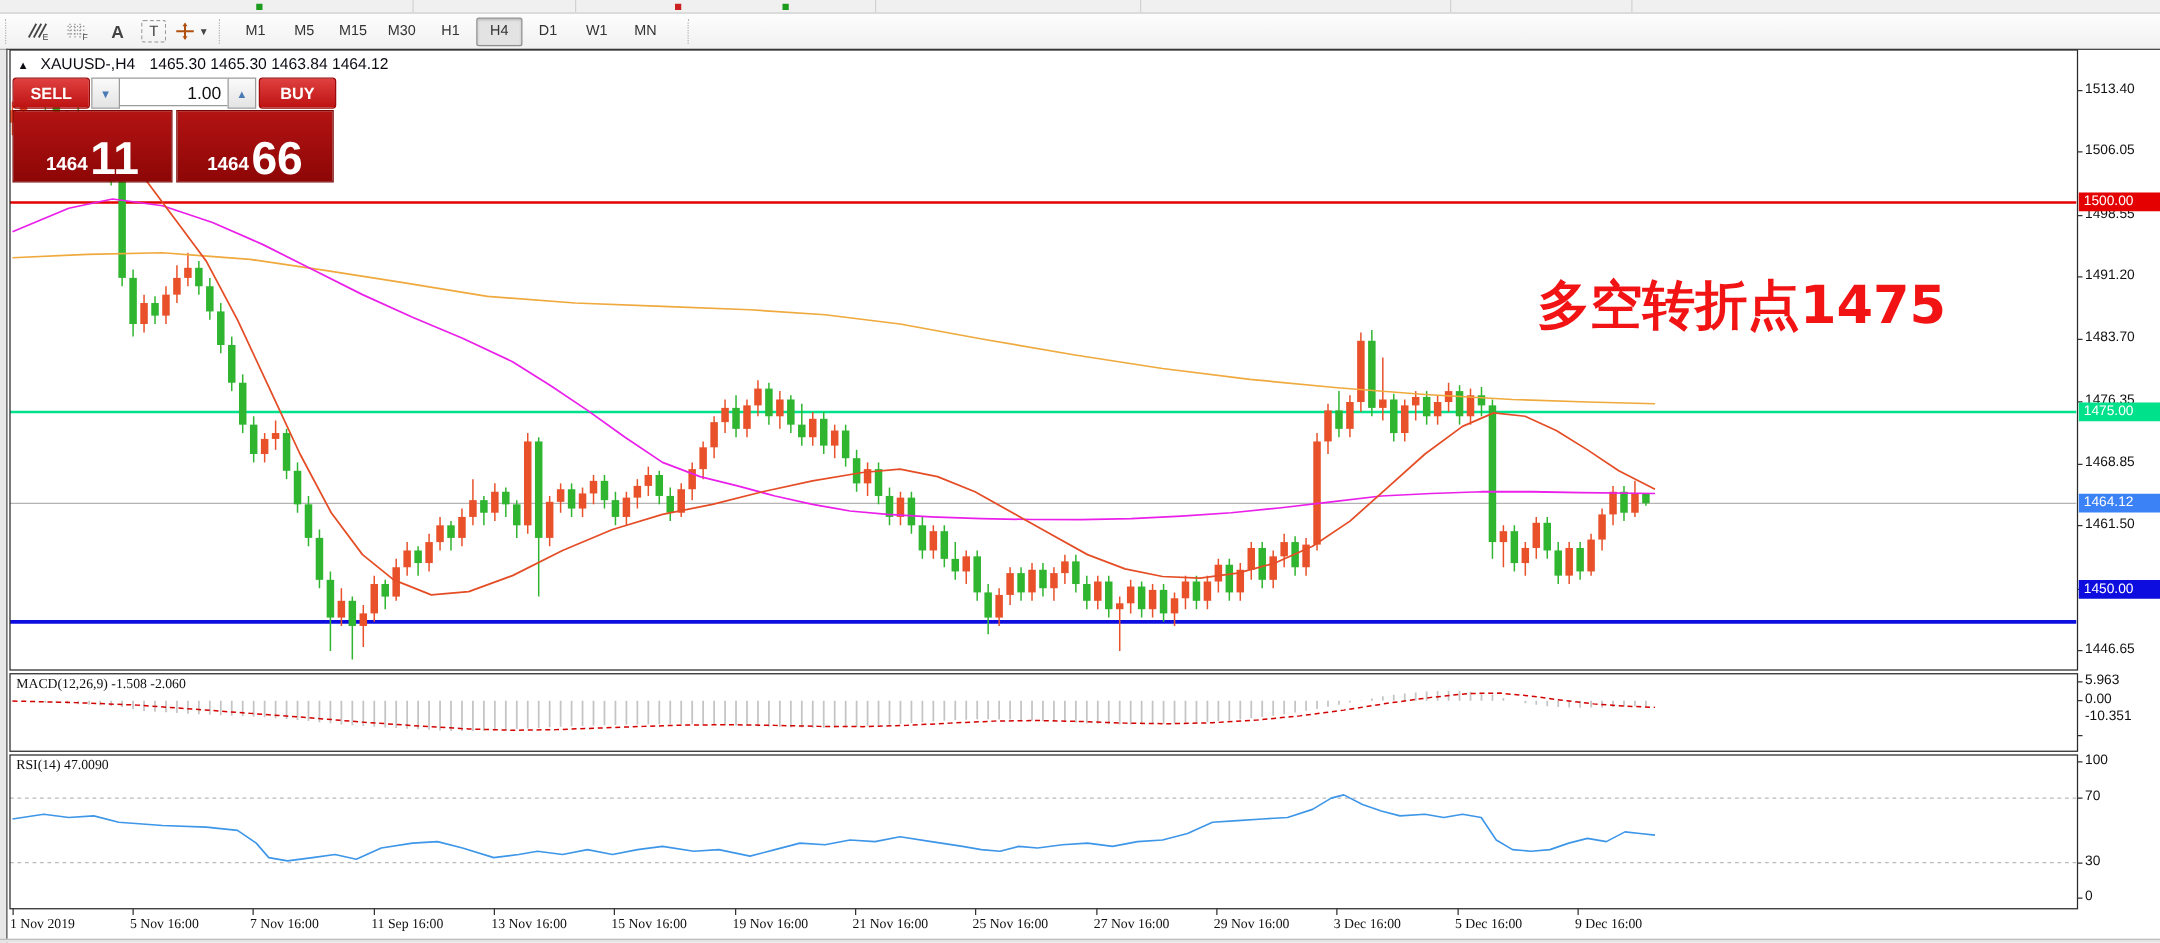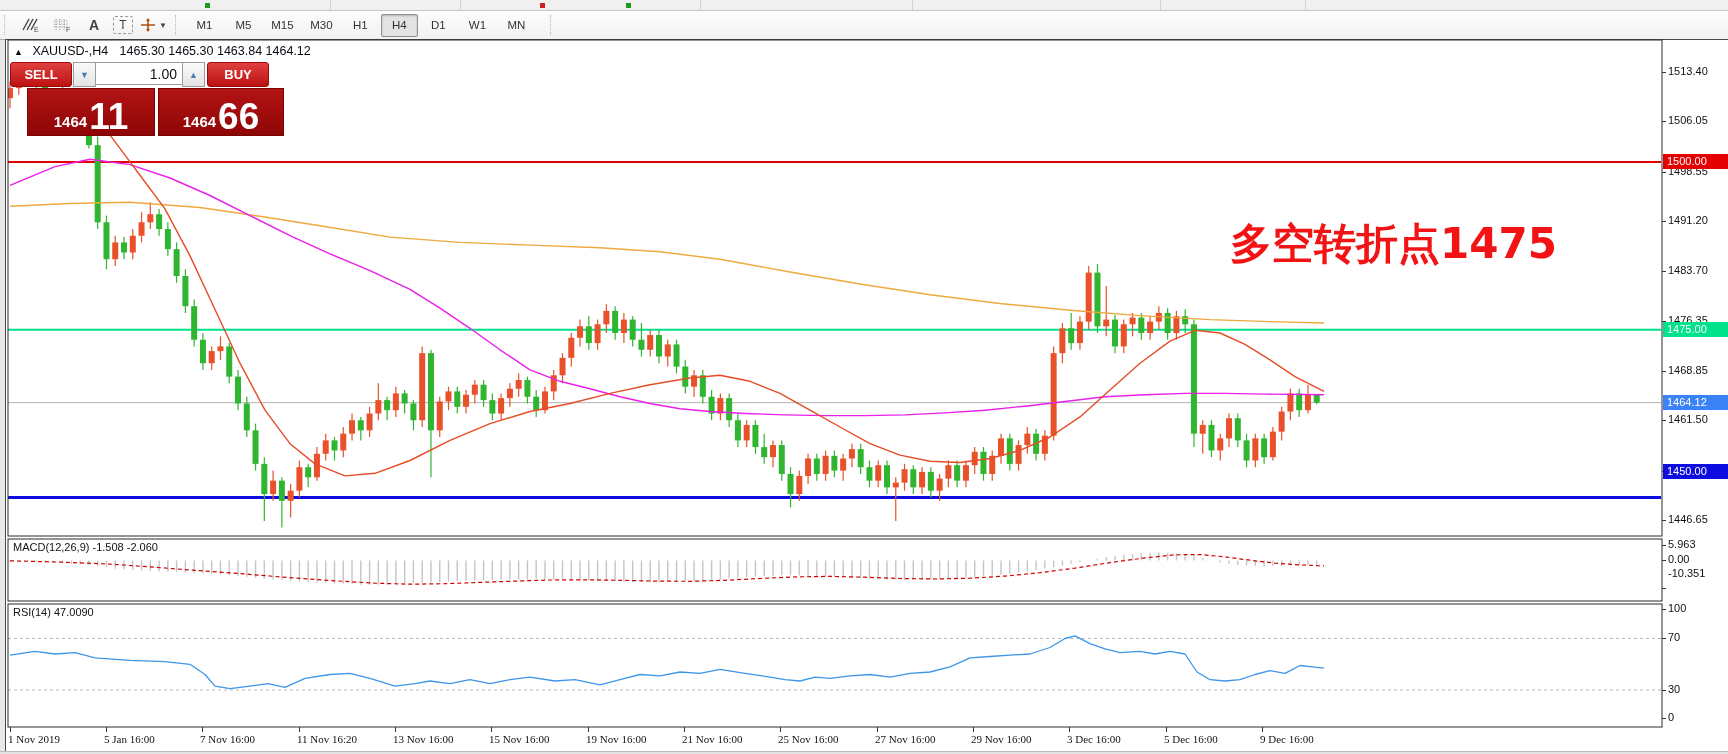--- a/index.html
+++ b/index.html
@@ -31,31 +31,31 @@
           display:flex;align-items:center;justify-content:center;
           background:linear-gradient(#e04040,#bd1212);border:1px solid #9c0a0a;}
   #sell-btn{left:0;width:60px;}
   #buy-btn{left:197px;width:60px;}
   #vol-box{position:absolute;left:63px;top:2px;width:132px;height:23px;display:flex;}
   .spin-btn{width:22px;height:100%;background:linear-gradient(#fafafa,#e4e4e4);border:1px solid #9b9b9b;
             display:flex;align-items:center;justify-content:center;color:#4a7ab5;font-size:9px;}
   #vol-input{width:86px;height:100%;border:1px solid #9b9b9b;border-left:none;border-right:none;
              text-align:right;font-size:14px;padding:0 5px 0 0;outline:none;color:#111;box-sizing:border-box;
              font-family:"Liberation Sans",sans-serif;}
-  .price-box{position:absolute;top:28px;height:48px;color:#fff;display:flex;align-items:flex-end;justify-content:center;
-             background:linear-gradient(#b31313,#8e0606);border:1px solid #7c0202;box-sizing:border-box;margin-left:17px;}
+  .price-box{position:absolute;top:28px;height:58px;color:#fff;display:flex;align-items:flex-end;justify-content:center;
+             background:linear-gradient(#b31313,#8e0606);border:1px solid #7c0202;box-sizing:border-box;}
   #sell-price-box{left:0;width:128px;}
   #buy-price-box{left:131px;width:126px;}
   .pb-small{font-size:15px;font-weight:bold;margin:0 2px 5px 0;}
   .pb-big{font-size:37px;font-weight:bold;line-height:0.92;margin-bottom:1px;}
   
   #annotation{left:1230px;top:216px;font-size:42px;font-weight:bold;color:#f21414;z-index:6;
               font-family:"DejaVu Sans","Liberation Sans",sans-serif;white-space:nowrap;}
   
-  .ind-label{font-size:11px;color:#111;z-index:5;}
+  .ind-label{font-size:11px;color:#111;z-index:5;font-family:Liberation Serif, serif;}
   
   .ax-label{position:absolute;left:1668px;font-size:11px;color:#111;z-index:4;}
   .ax-dash{position:absolute;left:1662px;width:4px;height:1px;background:#333;z-index:4;}
   .badge{position:absolute;left:1663px;width:62px;height:15px;font-size:11px;color:#fff;
          line-height:15px;padding-left:4px;z-index:5;}
   .t-label{position:absolute;top:733px;font-size:11px;color:#111;z-index:4;font-family:Liberation Serif, serif;}
   .t-dash{position:absolute;top:727px;width:1px;height:5px;background:#333;z-index:4;}
   #svg-layer{left:0;top:0;z-index:2;}
   #bottom-edge{left:0;top:751px;width:1728px;height:3px;background:#e4e4e4;border-top:1px solid #bdbdbd;z-index:6;}
 </style>
@@ -677,25 +677,25 @@
     <div class="ax-label" style="top:602px">100</div>
     <div class="ax-dash" style="top:638px"></div>
     <div class="ax-label" style="top:631px">70</div>
     <div class="ax-dash" style="top:690px"></div>
     <div class="ax-label" style="top:683px">30</div>
     <div class="ax-dash" style="top:718px"></div>
     <div class="ax-label" style="top:711px">0</div>
     <div class="t-dash" style="left:10px"></div>
     <div class="t-label" style="left:8px">1 Nov 2019</div>
     <div class="t-dash" style="left:106px"></div>
-    <div class="t-label" style="left:104px">5 Jan 16:00</div>
+    <div class="t-label" style="left:104px">5 Nov 16:00</div>
     <div class="t-dash" style="left:202px"></div>
     <div class="t-label" style="left:200px">7 Nov 16:00</div>
     <div class="t-dash" style="left:299px"></div>
-    <div class="t-label" style="left:297px">11 Nov 16:20</div>
+    <div class="t-label" style="left:297px">11 Sep 16:00</div>
     <div class="t-dash" style="left:395px"></div>
     <div class="t-label" style="left:393px">13 Nov 16:00</div>
     <div class="t-dash" style="left:491px"></div>
     <div class="t-label" style="left:489px">15 Nov 16:00</div>
     <div class="t-dash" style="left:588px"></div>
     <div class="t-label" style="left:586px">19 Nov 16:00</div>
     <div class="t-dash" style="left:684px"></div>
     <div class="t-label" style="left:682px">21 Nov 16:00</div>
     <div class="t-dash" style="left:780px"></div>
     <div class="t-label" style="left:778px">25 Nov 16:00</div>

